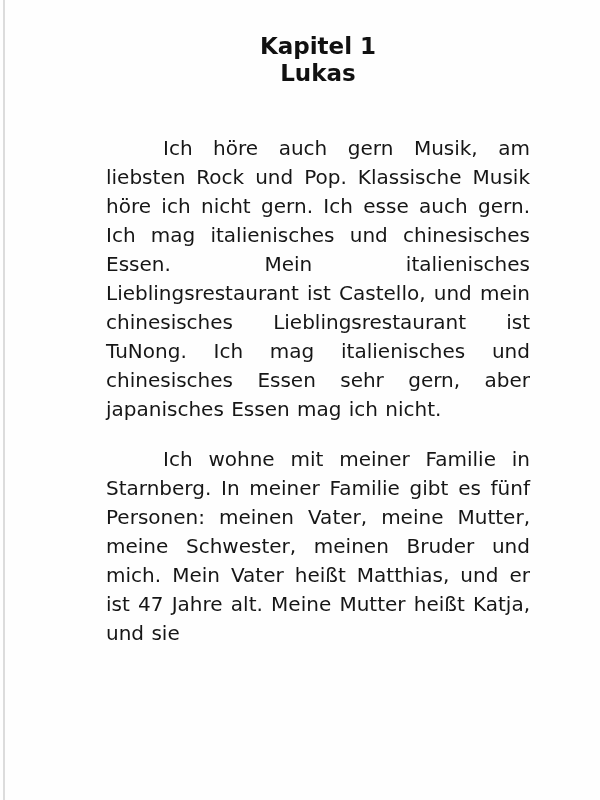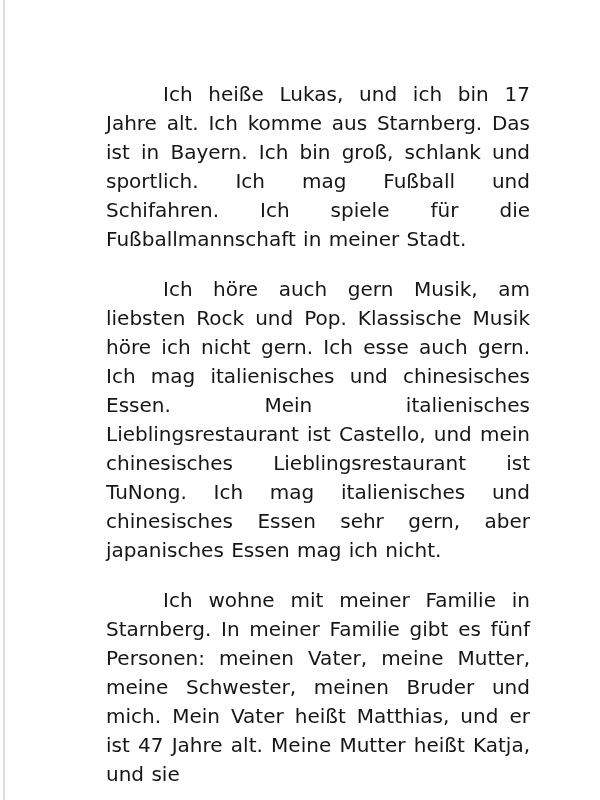--- a/index.html
+++ b/index.html
@@ -51,19 +51,22 @@
     hyphens: none;
     color: #161616;
   }
 </style>
 </head>
 <body>
 
 <div class="page">
   <div class="edge-line"></div>
   <div class="content">
+    <div class="chapter-heading">
+      <div>Kapitel 1</div>
+      <div>Lukas</div>
+    </div>
     <div class="paragraphs">
-      <p>Ich heiße Lukas, und ich bin 17 Jahre alt. Ich komme aus Starnberg.  Das ist in Bayern. Ich bin groß, schlank und sportlich. Ich mag Fußball und Schifahren.  Ich spiele für die Fußballmannschaft in meiner Stadt.</p>
       <p>Ich höre auch gern Musik, am liebsten Rock und Pop. Klassische Musik höre ich nicht gern. Ich esse auch gern. Ich mag italienisches und chinesisches Essen. Mein italienisches Lieblingsrestaurant ist Castello, und mein chinesisches Lieblingsrestaurant ist TuNong. Ich mag italienisches und chinesisches Essen sehr gern, aber japanisches Essen mag ich nicht.</p>
       <p>Ich wohne mit meiner Familie in Starnberg. In meiner Familie gibt es fünf Personen: meinen Vater, meine Mutter, meine Schwester, meinen Bruder und mich. Mein Vater heißt Matthias, und er ist 47 Jahre alt. Meine Mutter heißt Katja, und sie</p>
     </div>
   </div>
 </div>
 
 </body></html>

